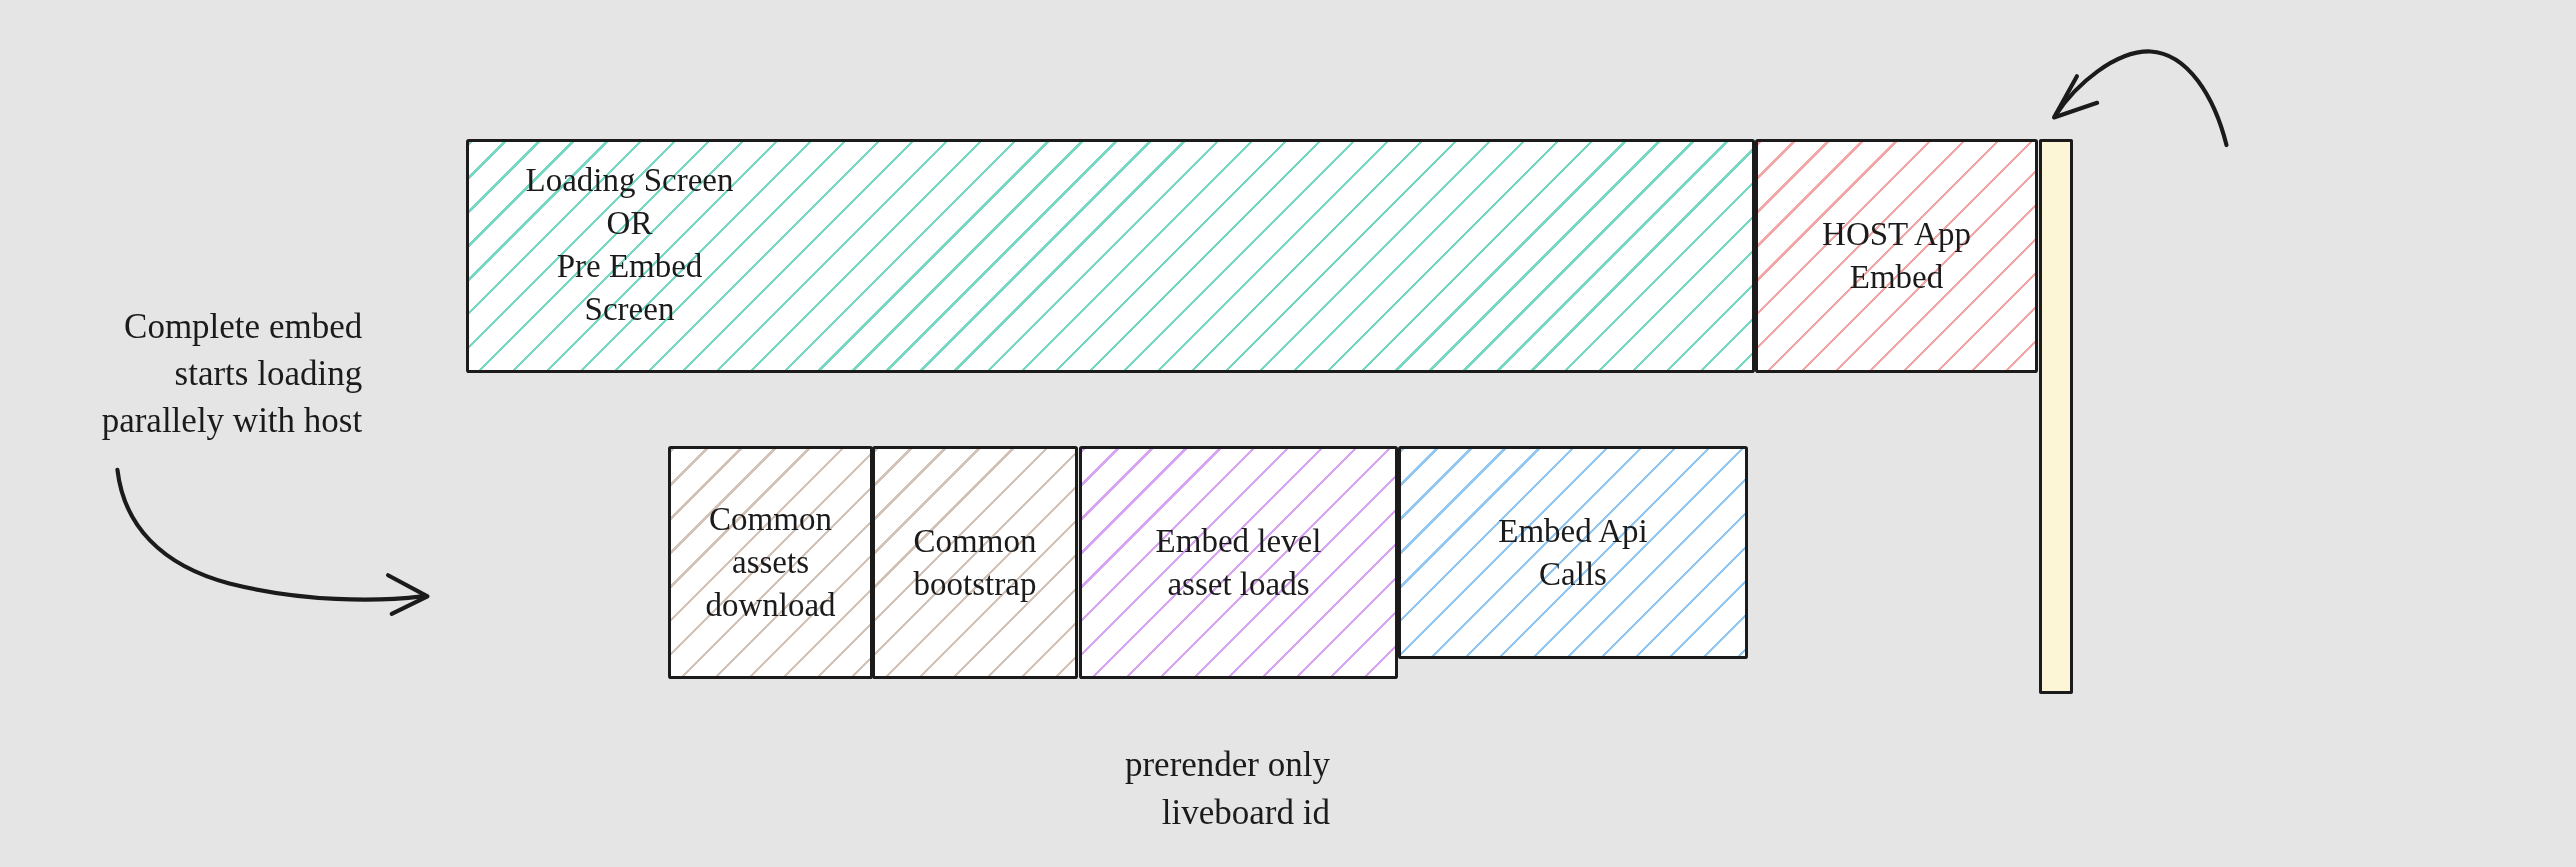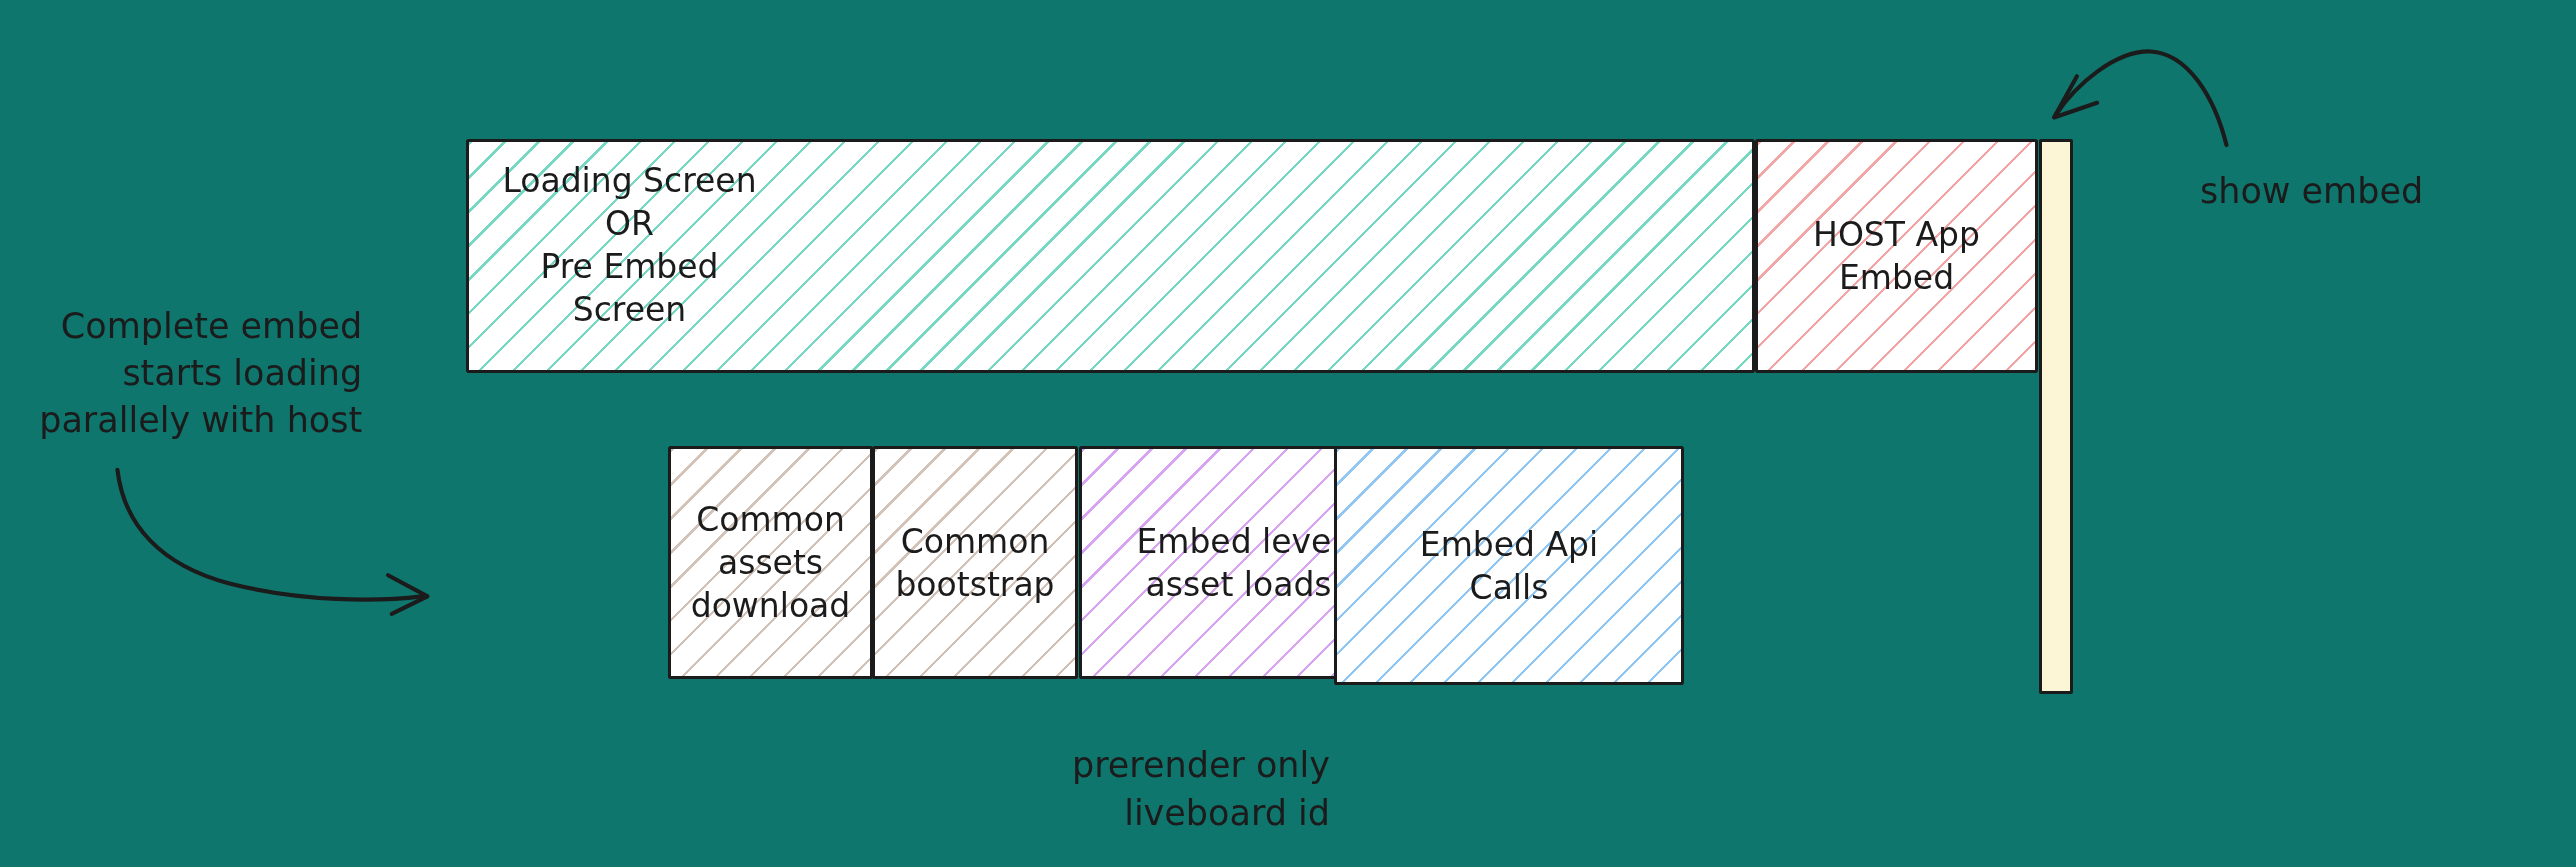--- a/index.html
+++ b/index.html
@@ -62,21 +62,21 @@
     fill: none;
     stroke: currentColor;
     stroke-width: 4.5;
     stroke-linecap: round;
     stroke-linejoin: round;
   }
 </style>
 </head>
 <body>
 
-<div class="canvas" style="--ink: #1b1b1b; background: #0f766e;">
+<div class="canvas" style="--ink: #1b1b1b; background: #e5e5e5; font-family: Liberation Serif, serif;">
 
   <svg class="arrows" viewBox="0 0 2808 946" xmlns="http://www.w3.org/2000/svg">
     <g>
       <path d="M 128 512 C 135 572, 175 616, 250 636 C 330 656, 410 656, 460 650"></path>
       <path d="M 423 627 L 466 650 L 427 669"></path>
     </g>
     <g>
       <path d="M 2427 158 C 2414 106, 2385 58, 2344 56 C 2306 55, 2263 92, 2241 125"></path>
       <path d="M 2264 83 L 2239 128 L 2286 112"></path>
     </g>
@@ -106,29 +106,28 @@
   <div class="box" style="left: 872px; top: 446px; width: 206px; height: 233px; --hatch: #d2c2b8;">
     <div class="label">Common
 bootstrap</div>
   </div>
 
   <div class="box" style="left: 1079px; top: 446px; width: 319px; height: 233px; --hatch: #d7a3f2;">
     <div class="label">Embed level
 asset loads</div>
   </div>
 
-  <div class="box" style="left: 1334px; top: 446px; width: 350px; height: 239px; --hatch: #91c7f2;">
+  <div class="box" style="left: 1398px; top: 446px; width: 350px; height: 213px; --hatch: #91c7f2;">
     <div class="label">Embed Api
 Calls</div>
   </div>
 
   <div class="note" style="left:9.2px; top:303px; width:353px; line-height:47px;">Complete embed
 starts loading
 parallely with host</div>
 
-  <div class="note" style="left:2200px; top:167px; width:211px; white-space:nowrap; text-align:left;">show embed</div>
 
 
   <div class="note" style="left:995px; top:741px; width:335px; line-height:48px;">prerender only
 liveboard id</div>
 
 </div>
 
 
 </body></html>

